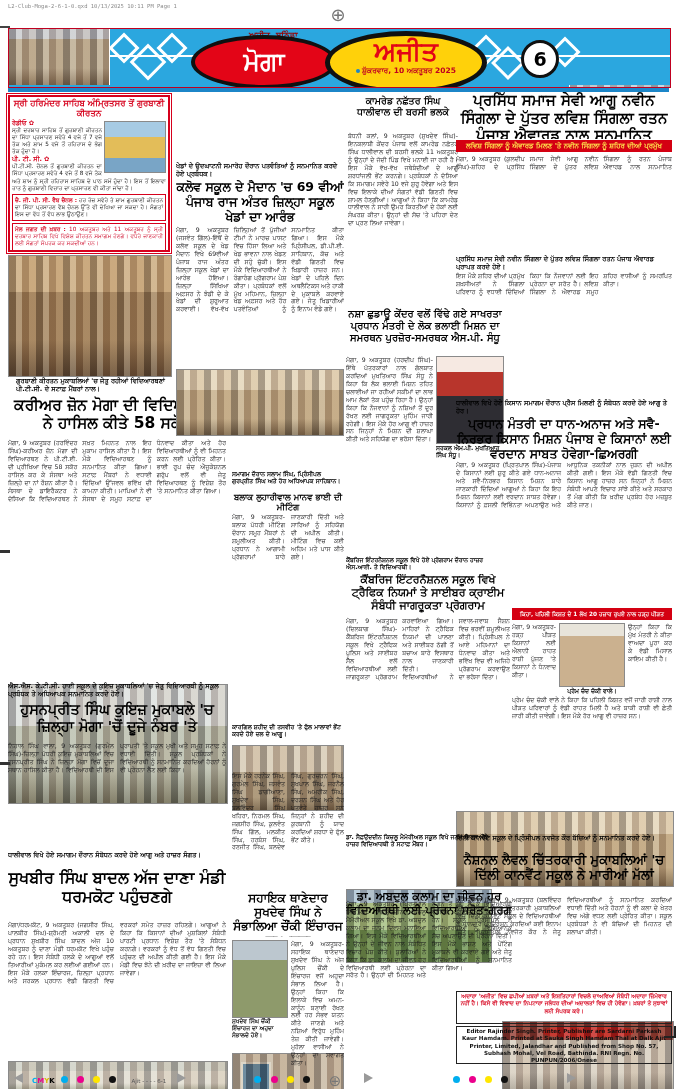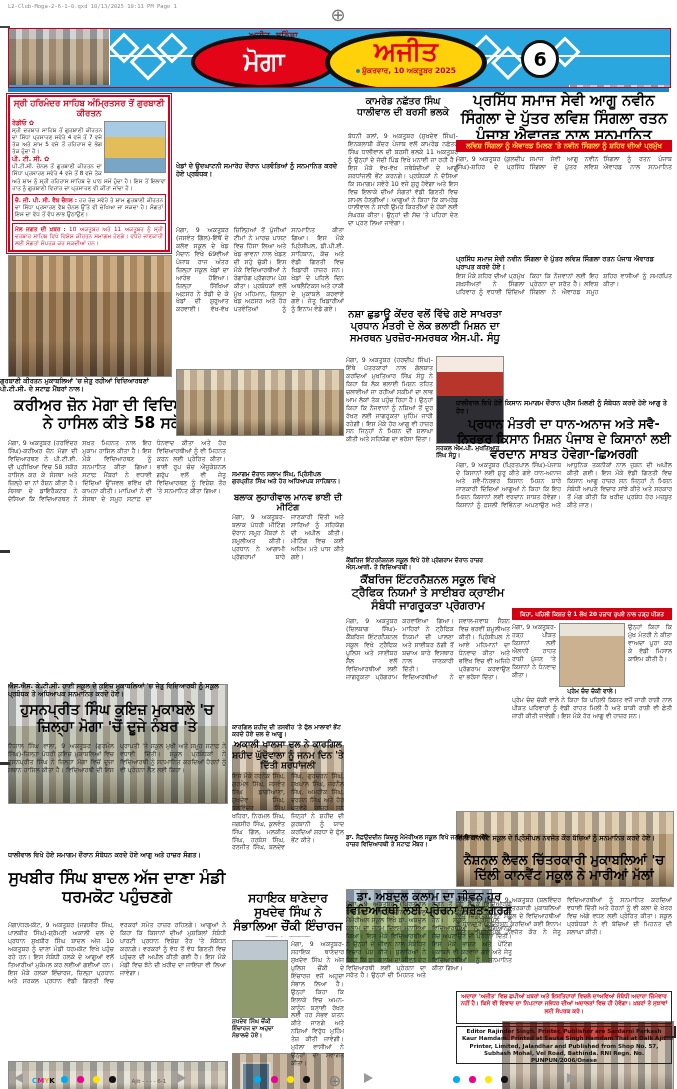--- a/index.html
+++ b/index.html
@@ -87,37 +87,38 @@
       <span class="redlead">ਚੈ. ਜੀ. ਪੀ. ਸੀ. ਵੈਬ ਚੈਨਲ :</span>
       <span>ਹਰ ਰੋਜ਼ ਸਵੇਰੇ ਤੇ ਸ਼ਾਮ ਗੁਰਬਾਣੀ ਕੀਰਤਨ ਦਾ ਸਿੱਧਾ ਪ੍ਰਸਾਰਣ ਵੈਬ ਚੈਨਲ ਉੱਤੇ ਵੀ ਦੇਖਿਆ ਜਾ ਸਕਦਾ ਹੈ। ਸੰਗਤਾਂ ਇਸ ਦਾ ਵੱਧ ਤੋਂ ਵੱਧ ਲਾਭ ਉਠਾਉਣ।</span>
     </div>
     <div class="tinybox">
       <span class="redlead">ਮੇਲ ਜਗਤ ਦੀ ਖ਼ਬਰ :</span>
       <span style="color:#c02">10 ਅਕਤੂਬਰ ਅਤੇ 11 ਅਕਤੂਬਰ ਨੂੰ ਸ੍ਰੀ ਦਰਬਾਰ ਸਾਹਿਬ ਵਿਖੇ ਵਿਸ਼ੇਸ਼ ਕੀਰਤਨ ਸਮਾਗਮ ਹੋਣਗੇ। ਵਧੇਰੇ ਜਾਣਕਾਰੀ ਲਈ ਸੰਗਤਾਂ ਸੰਪਰਕ ਕਰ ਸਕਦੀਆਂ ਹਨ।</span>
     </div>
   </div>
 
   <div class="a ph ph-indoor figs" style="left:8px;top:255px;width:162px;height:120px;"></div>
-  <div class="a cap" style="left:0;top:377px;width:162px;height:18px;">ਗੁਰਬਾਣੀ ਕੀਰਤਨ ਮੁਕਾਬਲਿਆਂ 'ਚ ਜੇਤੂ ਰਹੀਆਂ ਵਿਦਿਆਰਥਣਾਂ ਪੀ.ਟੀ.ਸੀ. ਦੇ ਸਟਾਫ਼ ਮੈਂਬਰਾਂ ਨਾਲ।</div>
+  <div class="a cap" style="left:16px;top:377px;width:162px;height:18px;">ਗੁਰਬਾਣੀ ਕੀਰਤਨ ਮੁਕਾਬਲਿਆਂ 'ਚ ਜੇਤੂ ਰਹੀਆਂ ਵਿਦਿਆਰਥਣਾਂ ਪੀ.ਟੀ.ਸੀ. ਦੇ ਸਟਾਫ਼ ਮੈਂਬਰਾਂ ਨਾਲ।</div>
 
   <div class="a hl" style="left:8px;top:396px;width:218px;height:40px;font-size:15.5px;">ਕਰੀਅਰ ਜ਼ੋਨ ਮੋਗਾ ਦੀ ਵਿਦਿਆਰਥਣ ਨੇ ਹਾਸਿਲ ਕੀਤੇ 58 ਸਕੋਰ</div>
   <div class="a body-sm cols3" style="left:8px;top:439px;width:218px;height:120px;">ਮੋਗਾ, 9 ਅਕਤੂਬਰ (ਹਰਵਿੰਦਰ ਸਿੰਘ)-ਕਰੀਅਰ ਜ਼ੋਨ ਮੋਗਾ ਦੀ ਵਿਦਿਆਰਥਣ ਨੇ ਪੀ.ਟੀ.ਈ. ਦੀ ਪ੍ਰੀਖਿਆ ਵਿਚ 58 ਸਕੋਰ ਹਾਸਿਲ ਕਰ ਕੇ ਸੰਸਥਾ ਅਤੇ ਜ਼ਿਲ੍ਹੇ ਦਾ ਨਾਂ ਰੌਸ਼ਨ ਕੀਤਾ ਹੈ। ਸੰਸਥਾ ਦੇ ਡਾਇਰੈਕਟਰ ਨੇ ਦੱਸਿਆ ਕਿ ਵਿਦਿਆਰਥਣ ਨੇ ਸਖ਼ਤ ਮਿਹਨਤ ਨਾਲ ਇਹ ਮੁਕਾਮ ਹਾਸਿਲ ਕੀਤਾ ਹੈ। ਇਸ ਮੌਕੇ ਵਿਦਿਆਰਥਣ ਨੂੰ ਸਨਮਾਨਿਤ ਕੀਤਾ ਗਿਆ। ਸਟਾਫ਼ ਮੈਂਬਰਾਂ ਨੇ ਵਧਾਈ ਦਿੰਦਿਆਂ ਉੱਜਵਲ ਭਵਿੱਖ ਦੀ ਕਾਮਨਾ ਕੀਤੀ। ਮਾਪਿਆਂ ਨੇ ਵੀ ਸੰਸਥਾ ਦੇ ਸਮੂਹ ਸਟਾਫ਼ ਦਾ ਧੰਨਵਾਦ ਕੀਤਾ ਅਤੇ ਹੋਰ ਵਿਦਿਆਰਥੀਆਂ ਨੂੰ ਵੀ ਮਿਹਨਤ ਕਰਨ ਲਈ ਪ੍ਰੇਰਿਤ ਕੀਤਾ। ਭਾਈ ਰੂਪ ਚੰਦ ਐਜੂਕੇਸ਼ਨਲ ਗਰੁੱਪ ਵਲੋਂ ਵੀ ਜੇਤੂ ਵਿਦਿਆਰਥਣ ਨੂੰ ਵਿਸ਼ੇਸ਼ ਤੌਰ 'ਤੇ ਸਨਮਾਨਿਤ ਕੀਤਾ ਗਿਆ।</div>
 
   <div class="a ph ph-award figs" style="left:8px;top:562px;width:218px;height:118px;"></div>
   <div class="a cap" style="left:8px;top:682px;width:218px;height:17px;">ਐਸ.ਐਸ. ਕੇ.ਟੀ.ਸੀ. ਹਾਈ ਸਕੂਲ ਦੇ ਕੁਇਜ਼ ਮੁਕਾਬਲਿਆਂ 'ਚ ਜੇਤੂ ਵਿਦਿਆਰਥੀ ਨੂੰ ਸਕੂਲ ਪ੍ਰਬੰਧਕ ਤੇ ਅਧਿਆਪਕ ਸਨਮਾਨਿਤ ਕਰਦੇ ਹੋਏ।</div>
   <div class="a hl" style="left:8px;top:701px;width:218px;height:38px;font-size:14.5px;">ਹੁਸਨਪ੍ਰੀਤ ਸਿੰਘ ਕੁਇਜ਼ ਮੁਕਾਬਲੇ 'ਚ ਜ਼ਿਲ੍ਹਾ ਮੋਗਾ 'ਚੋਂ ਦੂਜੇ ਨੰਬਰ 'ਤੇ</div>
   <div class="a body-sm cols2" style="left:8px;top:742px;width:218px;height:75px;">ਨਿਹਾਲ ਸਿੰਘ ਵਾਲਾ, 9 ਅਕਤੂਬਰ (ਗੁਰਮੇਲ ਸਿੰਘ)-ਜ਼ਿਲ੍ਹਾ ਪੱਧਰੀ ਕੁਇਜ਼ ਮੁਕਾਬਲਿਆਂ ਵਿਚ ਹੁਸਨਪ੍ਰੀਤ ਸਿੰਘ ਨੇ ਜ਼ਿਲ੍ਹਾ ਮੋਗਾ ਵਿਚੋਂ ਦੂਜਾ ਸਥਾਨ ਹਾਸਿਲ ਕੀਤਾ ਹੈ। ਵਿਦਿਆਰਥੀ ਦੀ ਇਸ ਪ੍ਰਾਪਤੀ 'ਤੇ ਸਕੂਲ ਮੁਖੀ ਅਤੇ ਸਮੂਹ ਸਟਾਫ਼ ਨੇ ਵਧਾਈ ਦਿੱਤੀ। ਸਕੂਲ ਪ੍ਰਬੰਧਕਾਂ ਨੇ ਵਿਦਿਆਰਥੀ ਨੂੰ ਸਨਮਾਨਿਤ ਕਰਦਿਆਂ ਹੋਰਨਾਂ ਨੂੰ ਵੀ ਪ੍ਰੇਰਨਾ ਲੈਣ ਲਈ ਕਿਹਾ।</div>
 
   <div class="a ph ph-crowdw figs" style="left:8px;top:819px;width:218px;height:30px;"></div>
   <div class="a hl" style="left:8px;top:869px;width:218px;height:48px;font-size:16px;">ਸੁਖਬੀਰ ਸਿੰਘ ਬਾਦਲ ਅੱਜ ਦਾਣਾ ਮੰਡੀ ਧਰਮਕੋਟ ਪਹੁੰਚਣਗੇ</div>
   <div class="a cap" style="left:8px;top:851px;width:218px;height:16px;">ਧਾਲੀਵਾਲ ਵਿਖੇ ਹੋਏ ਸਮਾਗਮ ਦੌਰਾਨ ਸੰਬੋਧਨ ਕਰਦੇ ਹੋਏ ਆਗੂ ਅਤੇ ਹਾਜ਼ਰ ਸੰਗਤ।</div>
   <div class="a body-sm cols2" style="left:8px;top:921px;width:218px;height:145px;">ਮੋਗਾ/ਧਰਮਕੋਟ, 9 ਅਕਤੂਬਰ (ਜਗਸੀਰ ਸਿੰਘ, ਪਾਲਬੀਰ ਸਿੰਘ)-ਸ਼੍ਰੋਮਣੀ ਅਕਾਲੀ ਦਲ ਦੇ ਪ੍ਰਧਾਨ ਸੁਖਬੀਰ ਸਿੰਘ ਬਾਦਲ ਅੱਜ 10 ਅਕਤੂਬਰ ਨੂੰ ਦਾਣਾ ਮੰਡੀ ਧਰਮਕੋਟ ਵਿਖੇ ਪਹੁੰਚ ਰਹੇ ਹਨ। ਇਸ ਸੰਬੰਧੀ ਹਲਕੇ ਦੇ ਆਗੂਆਂ ਵਲੋਂ ਤਿਆਰੀਆਂ ਮੁਕੰਮਲ ਕਰ ਲਈਆਂ ਗਈਆਂ ਹਨ। ਇਸ ਮੌਕੇ ਹਲਕਾ ਇੰਚਾਰਜ, ਜ਼ਿਲ੍ਹਾ ਪ੍ਰਧਾਨ ਅਤੇ ਸਰਕਲ ਪ੍ਰਧਾਨ ਵੱਡੀ ਗਿਣਤੀ ਵਿਚ ਵਰਕਰਾਂ ਸਮੇਤ ਹਾਜ਼ਰ ਰਹਿਣਗੇ। ਆਗੂਆਂ ਨੇ ਕਿਹਾ ਕਿ ਕਿਸਾਨਾਂ ਦੀਆਂ ਮੁਸ਼ਕਿਲਾਂ ਸੰਬੰਧੀ ਪਾਰਟੀ ਪ੍ਰਧਾਨ ਵਿਸ਼ੇਸ਼ ਤੌਰ 'ਤੇ ਸੰਬੋਧਨ ਕਰਨਗੇ। ਵਰਕਰਾਂ ਨੂੰ ਵੱਧ ਤੋਂ ਵੱਧ ਗਿਣਤੀ ਵਿਚ ਪਹੁੰਚਣ ਦੀ ਅਪੀਲ ਕੀਤੀ ਗਈ ਹੈ। ਇਸ ਮੌਕੇ ਮੰਡੀ ਵਿਚ ਝੋਨੇ ਦੀ ਖ਼ਰੀਦ ਦਾ ਜਾਇਜ਼ਾ ਵੀ ਲਿਆ ਜਾਵੇਗਾ।</div>
 
   <div class="a ph ph-group figs" style="left:176px;top:95px;width:166px;height:65px;"></div>
   <div class="a cap" style="left:176px;top:162px;width:166px;height:16px;">ਖੇਡਾਂ ਦੇ ਉਦਘਾਟਨੀ ਸਮਾਰੋਹ ਦੌਰਾਨ ਪਤਵੰਤਿਆਂ ਨੂੰ ਸਨਮਾਨਿਤ ਕਰਦੇ ਹੋਏ ਪ੍ਰਬੰਧਕ।</div>
+  <div class="a hl" style="left:176px;top:180px;width:168px;height:43px;font-size:12.5px;">ਕਲੋਵ ਸਕੂਲ ਦੇ ਮੈਦਾਨ 'ਚ 69 ਵੀਆਂ ਪੰਜਾਬ ਰਾਜ ਅੰਤਰ ਜ਼ਿਲ੍ਹਾ ਸਕੂਲ ਖੇਡਾਂ ਦਾ ਆਰੰਭ</div>
   <div class="a body-sm cols3" style="left:176px;top:226px;width:168px;height:176px;">ਮੋਗਾ, 9 ਅਕਤੂਬਰ (ਜਸਵੰਤ ਗਿੱਲ)-ਇੱਥੋਂ ਦੇ ਕਲੋਵ ਸਕੂਲ ਦੇ ਖੇਡ ਮੈਦਾਨ ਵਿਖੇ 69ਵੀਆਂ ਪੰਜਾਬ ਰਾਜ ਅੰਤਰ ਜ਼ਿਲ੍ਹਾ ਸਕੂਲ ਖੇਡਾਂ ਦਾ ਆਰੰਭ ਹੋਇਆ। ਜ਼ਿਲ੍ਹਾ ਸਿੱਖਿਆ ਅਫ਼ਸਰ ਨੇ ਝੰਡੀ ਦੇ ਕੇ ਖੇਡਾਂ ਦੀ ਸ਼ੁਰੂਆਤ ਕਰਵਾਈ। ਵੱਖ-ਵੱਖ ਜ਼ਿਲ੍ਹਿਆਂ ਤੋਂ ਪੁੱਜੀਆਂ ਟੀਮਾਂ ਨੇ ਮਾਰਚ ਪਾਸਟ ਵਿਚ ਹਿੱਸਾ ਲਿਆ ਅਤੇ ਖੇਡ ਭਾਵਨਾ ਨਾਲ ਖੇਡਣ ਦੀ ਸਹੁੰ ਚੁੱਕੀ। ਇਸ ਮੌਕੇ ਵਿਦਿਆਰਥੀਆਂ ਨੇ ਰੰਗਾਰੰਗ ਪ੍ਰੋਗਰਾਮ ਪੇਸ਼ ਕੀਤਾ। ਪ੍ਰਬੰਧਕਾਂ ਵਲੋਂ ਮੁੱਖ ਮਹਿਮਾਨ, ਜ਼ਿਲ੍ਹਾ ਖੇਡ ਅਫ਼ਸਰ ਅਤੇ ਹੋਰ ਪਤਵੰਤਿਆਂ ਨੂੰ ਸਨਮਾਨਿਤ ਕੀਤਾ ਗਿਆ। ਇਸ ਮੌਕੇ ਪ੍ਰਿੰਸੀਪਲ, ਡੀ.ਪੀ.ਈ. ਸਾਹਿਬਾਨ, ਕੋਚ ਅਤੇ ਵੱਡੀ ਗਿਣਤੀ ਵਿਚ ਖਿਡਾਰੀ ਹਾਜ਼ਰ ਸਨ। ਖੇਡਾਂ ਦੇ ਪਹਿਲੇ ਦਿਨ ਅਥਲੈਟਿਕਸ ਅਤੇ ਹਾਕੀ ਦੇ ਮੁਕਾਬਲੇ ਕਰਵਾਏ ਗਏ। ਜੇਤੂ ਖਿਡਾਰੀਆਂ ਨੂੰ ਇਨਾਮ ਵੰਡੇ ਗਏ।</div>
 
   <div class="a hl" style="left:348px;top:95px;width:110px;height:34px;font-size:9.5px;">ਕਾਮਰੇਡ ਨਛੱਤਰ ਸਿੰਘ ਧਾਲੀਵਾਲ ਦੀ ਬਰਸੀ ਭਲਕੇ</div>
   <div class="a body-sm" style="left:348px;top:132px;width:110px;height:173px;">ਬੱਧਨੀ ਕਲਾਂ, 9 ਅਕਤੂਬਰ (ਸੁਖਦੇਵ ਸਿੰਘ)-ਇਨਕਲਾਬੀ ਕੇਂਦਰ ਪੰਜਾਬ ਵਲੋਂ ਕਾਮਰੇਡ ਨਛੱਤਰ ਸਿੰਘ ਧਾਲੀਵਾਲ ਦੀ ਬਰਸੀ ਭਲਕੇ 11 ਅਕਤੂਬਰ ਨੂੰ ਉਨ੍ਹਾਂ ਦੇ ਜੱਦੀ ਪਿੰਡ ਵਿਖੇ ਮਨਾਈ ਜਾ ਰਹੀ ਹੈ। ਇਸ ਮੌਕੇ ਵੱਖ-ਵੱਖ ਜਥੇਬੰਦੀਆਂ ਦੇ ਆਗੂ ਸ਼ਰਧਾਂਜਲੀ ਭੇਂਟ ਕਰਨਗੇ। ਪ੍ਰਬੰਧਕਾਂ ਨੇ ਦੱਸਿਆ ਕਿ ਸਮਾਗਮ ਸਵੇਰੇ 10 ਵਜੇ ਸ਼ੁਰੂ ਹੋਵੇਗਾ ਅਤੇ ਇਸ ਵਿਚ ਇਲਾਕੇ ਦੀਆਂ ਸੰਗਤਾਂ ਵੱਡੀ ਗਿਣਤੀ ਵਿਚ ਸ਼ਾਮਲ ਹੋਣਗੀਆਂ। ਆਗੂਆਂ ਨੇ ਕਿਹਾ ਕਿ ਕਾਮਰੇਡ ਧਾਲੀਵਾਲ ਨੇ ਸਾਰੀ ਉਮਰ ਕਿਰਤੀਆਂ ਦੇ ਹੱਕਾਂ ਲਈ ਸੰਘਰਸ਼ ਕੀਤਾ। ਉਨ੍ਹਾਂ ਦੀ ਸੋਚ 'ਤੇ ਪਹਿਰਾ ਦੇਣ ਦਾ ਪ੍ਰਣ ਲਿਆ ਜਾਵੇਗਾ।</div>
 
   <div class="a hl" style="left:346px;top:308px;width:158px;height:45px;font-size:10px;">ਨਸ਼ਾ ਛੁਡਾਊ ਕੇਂਦਰ ਵਲੋਂ ਵਿੱਢੇ ਗਏ ਸਾਖਰਤਾ ਪ੍ਰਧਾਨ ਮੰਤਰੀ ਦੇ ਲੋਕ ਭਲਾਈ ਮਿਸ਼ਨ ਦਾ ਸਮਰਥਨ ਪੁਰਜ਼ੋਰ-ਸਮਰਥਕ ਐਸ.ਪੀ. ਸੰਧੂ</div>
   <div class="a" style="left:346px;top:356px;width:158px;height:124px;overflow:hidden;">
     <div style="float:right;width:68px;margin:0 0 2px 3px;">
       <div class="ph" style="width:66px;height:86px;background:linear-gradient(180deg,#f6e9e2 0 18%,#b8352c 18% 45%,#2e2d33 45% 100%);"></div>
       <div class="cap" style="font-size:6px;">ਸਰਕਲ ਐਮ.ਪੀ. ਮੁਖਤਿਆਰ ਸਿੰਘ ਸੰਧੂ।</div>
@@ -132,21 +133,20 @@
 
   <div class="a ph ph-field figs" style="left:346px;top:482px;width:144px;height:72px;"></div>
   <div class="a cap" style="left:346px;top:556px;width:144px;height:16px;font-size:6px;">ਕੈਂਬਰਿਜ ਇੰਟਰਨੈਸ਼ਨਲ ਸਕੂਲ ਵਿਖੇ ਹੋਏ ਪ੍ਰੋਗਰਾਮ ਦੌਰਾਨ ਹਾਜ਼ਰ ਐਸ.ਆਈ. ਤੇ ਵਿਦਿਆਰਥੀ।</div>
   <div class="a hl" style="left:346px;top:574px;width:164px;height:40px;font-size:11px;">ਕੈਂਬਰਿਜ ਇੰਟਰਨੈਸ਼ਨਲ ਸਕੂਲ ਵਿਖੇ ਟ੍ਰੈਫਿਕ ਨਿਯਮਾਂ ਤੇ ਸਾਈਬਰ ਕ੍ਰਾਈਮ ਸੰਬੰਧੀ ਜਾਗਰੂਕਤਾ ਪ੍ਰੋਗਰਾਮ</div>
   <div class="a body-sm cols3" style="left:346px;top:617px;width:164px;height:125px;">ਮੋਗਾ, 9 ਅਕਤੂਬਰ (ਦਿਲਬਾਗ ਸਿੰਘ)-ਕੈਂਬਰਿਜ ਇੰਟਰਨੈਸ਼ਨਲ ਸਕੂਲ ਵਿਖੇ ਟ੍ਰੈਫਿਕ ਪੁਲਿਸ ਅਤੇ ਸਾਈਬਰ ਸੈੱਲ ਵਲੋਂ ਵਿਦਿਆਰਥੀਆਂ ਲਈ ਜਾਗਰੂਕਤਾ ਪ੍ਰੋਗਰਾਮ ਕਰਵਾਇਆ ਗਿਆ। ਮਾਹਿਰਾਂ ਨੇ ਟ੍ਰੈਫਿਕ ਨਿਯਮਾਂ ਦੀ ਪਾਲਣਾ ਅਤੇ ਸਾਈਬਰ ਠੱਗੀ ਤੋਂ ਬਚਾਅ ਬਾਰੇ ਵਿਸਥਾਰ ਨਾਲ ਜਾਣਕਾਰੀ ਦਿੱਤੀ। ਵਿਦਿਆਰਥੀਆਂ ਨੇ ਸਵਾਲ-ਜਵਾਬ ਸੈਸ਼ਨ ਵਿਚ ਭਰਵੀਂ ਸ਼ਮੂਲੀਅਤ ਕੀਤੀ। ਪ੍ਰਿੰਸੀਪਲ ਨੇ ਆਏ ਮਹਿਮਾਨਾਂ ਦਾ ਧੰਨਵਾਦ ਕੀਤਾ ਅਤੇ ਭਵਿੱਖ ਵਿਚ ਵੀ ਅਜਿਹੇ ਪ੍ਰੋਗਰਾਮ ਕਰਵਾਉਣ ਦਾ ਭਰੋਸਾ ਦਿੱਤਾ।</div>
 
   <div class="a ph ph-wall figs" style="left:232px;top:572px;width:110px;height:149px;">
     <div style="position:absolute;left:8px;top:8px;width:26px;height:34px;background:#3f6d8e;border:2px solid #d8d2c4;"></div>
   </div>
   <div class="a cap" style="left:232px;top:723px;width:110px;height:15px;font-size:6px;">ਕਾਰਗਿਲ ਸ਼ਹੀਦ ਦੀ ਤਸਵੀਰ 'ਤੇ ਫੁੱਲ ਮਾਲਾਵਾਂ ਭੇਂਟ ਕਰਦੇ ਹੋਏ ਦਲ ਦੇ ਆਗੂ।</div>
-  <div class="a hl" style="left:232px;top:739px;width:112px;height:31px;font-size:9px;">ਅਕਾਲੀ ਖਾਲਸਾ ਦਲ ਨੇ ਕਾਰਗਿਲ ਸ਼ਹੀਦ ਘੁੱਦੋਵਾਲਾ ਨੂੰ ਜਨਮ ਦਿਨ 'ਤੇ ਦਿੱਤੀ ਸ਼ਰਧਾਂਜਲੀ</div>
   <div class="a body-sm cols2" style="left:232px;top:772px;width:112px;height:116px;">ਇਸ ਮੌਕੇ ਹਰਨੇਕ ਸਿੰਘ, ਗੁਰਮੇਲ ਸਿੰਘ, ਜਸਵੰਤ ਸਿੰਘ ਡਾਗੀਆਣਾ, ਸੁਖਦੇਵ ਸਿੰਘ, ਬਲਵਿੰਦਰ ਸਿੰਘ ਖਹਿਰਾ, ਨਿਰਮਲ ਸਿੰਘ, ਜਗਸੀਰ ਸਿੰਘ, ਕੁਲਵੰਤ ਸਿੰਘ ਗਿੱਲ, ਮਲਕੀਤ ਸਿੰਘ, ਹਰਬੰਸ ਸਿੰਘ, ਰਣਜੀਤ ਸਿੰਘ, ਬਲਦੇਵ ਸਿੰਘ, ਗੁਰਚਰਨ ਸਿੰਘ, ਸੁਖਪਾਲ ਸਿੰਘ, ਜਰਨੈਲ ਸਿੰਘ, ਅਮਰੀਕ ਸਿੰਘ, ਦਰਸ਼ਨ ਸਿੰਘ ਅਤੇ ਹੋਰ ਪਤਵੰਤੇ ਹਾਜ਼ਰ ਸਨ ਜਿਨ੍ਹਾਂ ਨੇ ਸ਼ਹੀਦ ਦੀ ਕੁਰਬਾਨੀ ਨੂੰ ਯਾਦ ਕਰਦਿਆਂ ਸ਼ਰਧਾ ਦੇ ਫੁੱਲ ਭੇਂਟ ਕੀਤੇ।</div>
 
   <div class="a hl" style="left:232px;top:891px;width:112px;height:46px;font-size:12px;">ਸਹਾਇਕ ਥਾਣੇਦਾਰ ਸੁਖਦੇਵ ਸਿੰਘ ਨੇ ਸੰਭਾਲਿਆ ਚੌਂਕੀ ਇੰਚਾਰਜ ਦਾ ਅਹੁਦਾ</div>
   <div class="a" style="left:232px;top:940px;width:112px;height:126px;overflow:hidden;">
     <div style="float:left;width:56px;margin:0 3px 2px 0;">
       <div class="ph ph-police" style="width:54px;height:76px;"></div>
       <div class="cap" style="font-size:5.8px;">ਸੁਖਦੇਵ ਸਿੰਘ ਚੌਂਕੀ ਇੰਚਾਰਜ ਦਾ ਅਹੁਦਾ ਸੰਭਾਲਦੇ ਹੋਏ।</div>
     </div>
     <div class="body-sm">ਮੋਗਾ, 9 ਅਕਤੂਬਰ-ਸਹਾਇਕ ਥਾਣੇਦਾਰ ਸੁਖਦੇਵ ਸਿੰਘ ਨੇ ਅੱਜ ਪੁਲਿਸ ਚੌਂਕੀ ਦੇ ਇੰਚਾਰਜ ਵਜੋਂ ਅਹੁਦਾ ਸੰਭਾਲ ਲਿਆ ਹੈ। ਉਨ੍ਹਾਂ ਕਿਹਾ ਕਿ ਇਲਾਕੇ ਵਿਚ ਅਮਨ-ਕਾਨੂੰਨ ਬਣਾਈ ਰੱਖਣ ਲਈ ਹਰ ਸੰਭਵ ਯਤਨ ਕੀਤੇ ਜਾਣਗੇ ਅਤੇ ਨਸ਼ਿਆਂ ਵਿਰੁੱਧ ਮੁਹਿੰਮ ਤੇਜ਼ ਕੀਤੀ ਜਾਵੇਗੀ। ਮੁਹੱਲਾ ਵਾਸੀਆਂ ਨੇ ਉਨ੍ਹਾਂ ਦਾ ਸਵਾਗਤ ਕੀਤਾ।</div>
   </div>

